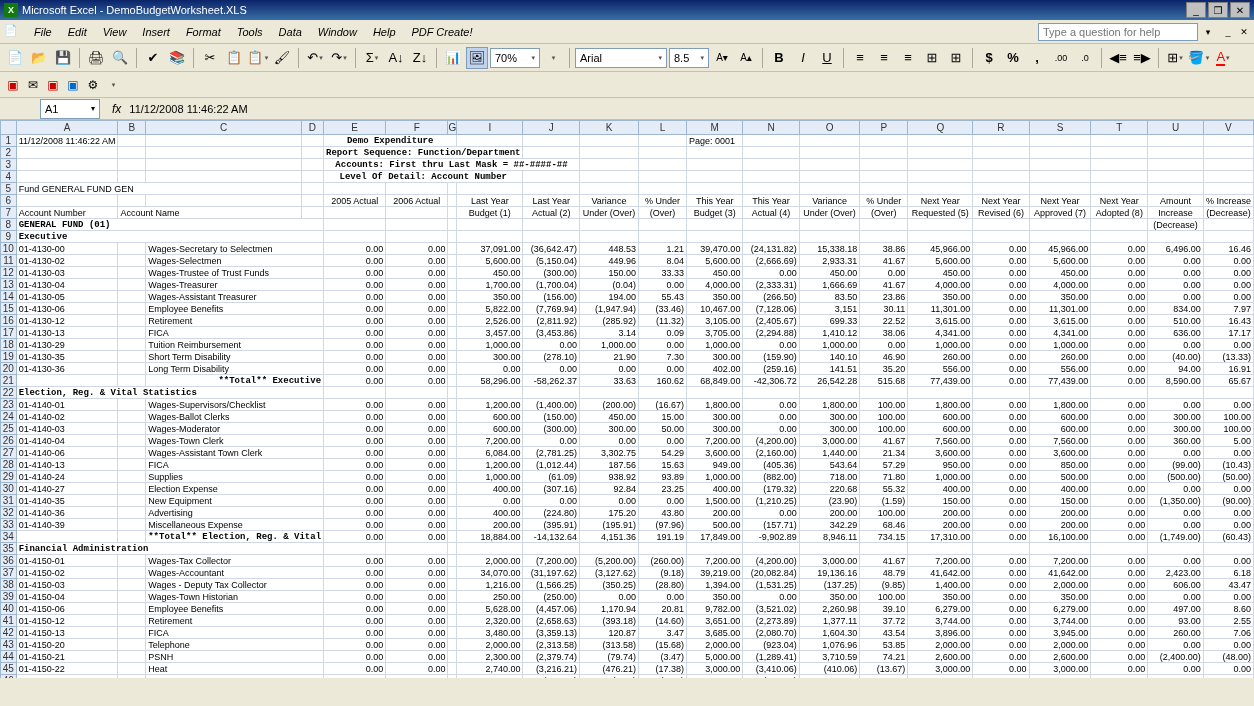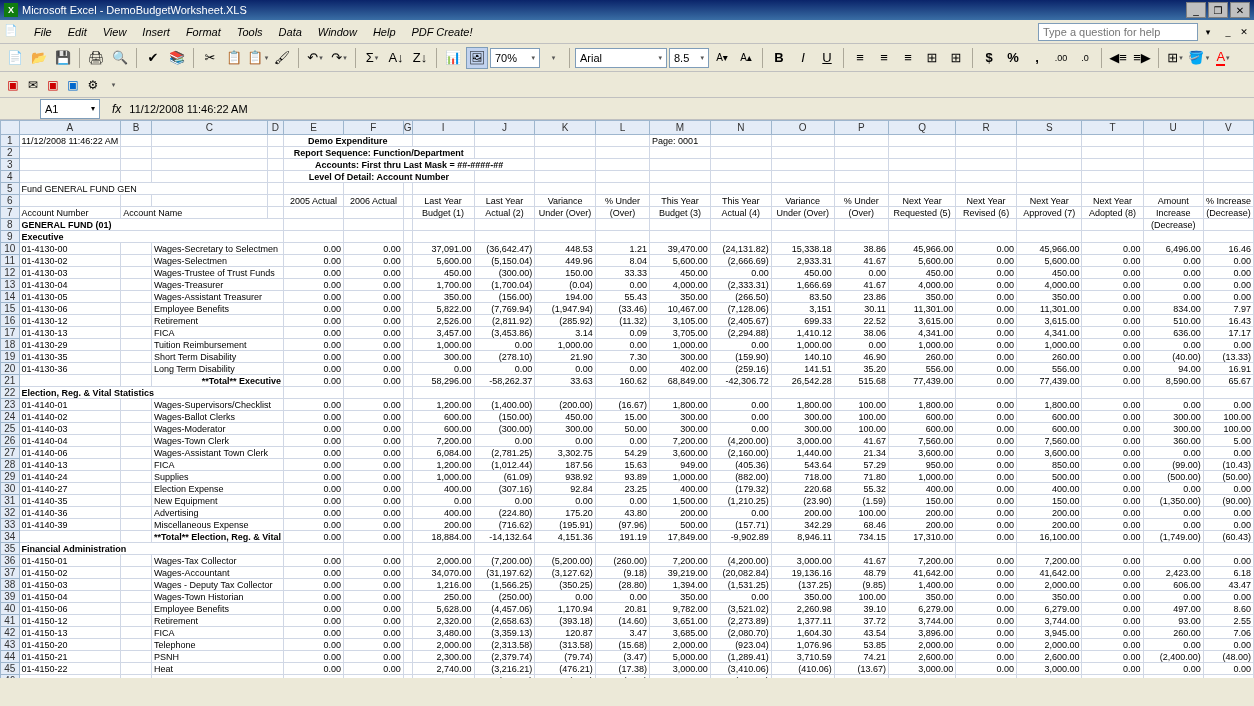--- a/index.html
+++ b/index.html
@@ -30,21 +30,21 @@
 .formula-content { flex: 1; font-size: 11px; }
 .grid-area { position: relative; background: white; overflow: auto; height: calc(706px - 20px - 24px - 28px - 28px - 26px - 22px); }
 table.sheet { border-collapse: collapse; table-layout: fixed; }
 .col-headers th, .row-header { background: #e4ecf7; border: 1px solid #9eb6ce; font-weight: normal; font-size: 10px; text-align: center; color: #333; }
 .row-header { width: 22px; }
 .corner { background: #e4ecf7; border: 1px solid #9eb6ce; width: 22px; }
 td { border: 1px solid #d0d7e5; font-size: 9px; padding: 0 2px; height: 11px; white-space: nowrap; overflow: hidden; }
 td.r { text-align: right; }
 td.c { text-align: center; }
 td.l { text-align: left; }
-td.b { font-weight: bold; }
+td.b { font-weight: bold; font-family: Liberation Mono, monospace; }
 th.colh { height: 14px; font-size: 10px; }
 .dotted-row td:not(.row-header) { border-bottom: 1px dashed #000; }
 </style>
 </head>
 <body>
 
 <div class="title-bar">
   <span class="icon">X</span>
   <span><span>Microsoft Excel</span> - <span>DemoBudgetWorksheet.XLS</span></span>
   <span class="spacer"></span>
@@ -940,21 +940,21 @@
         </tr>
         <tr>
           <th class="row-header">33</th>
           <td class="l">01-4140-39</td>
           <td class=""></td>
           <td colspan="2" class="l">Miscellaneous Expense</td>
           <td class="r">0.00</td>
           <td class="r">0.00</td>
           <td class=""></td>
           <td class="r">200.00</td>
-          <td class="r">(716.62)</td>
+          <td class="r">(395.91)</td>
           <td class="r">(195.91)</td>
           <td class="r">(97.96)</td>
           <td class="r">500.00</td>
           <td class="r">(157.71)</td>
           <td class="r">342.29</td>
           <td class="r">68.46</td>
           <td class="r">200.00</td>
           <td class="r">0.00</td>
           <td class="r">200.00</td>
           <td class="r">0.00</td>

